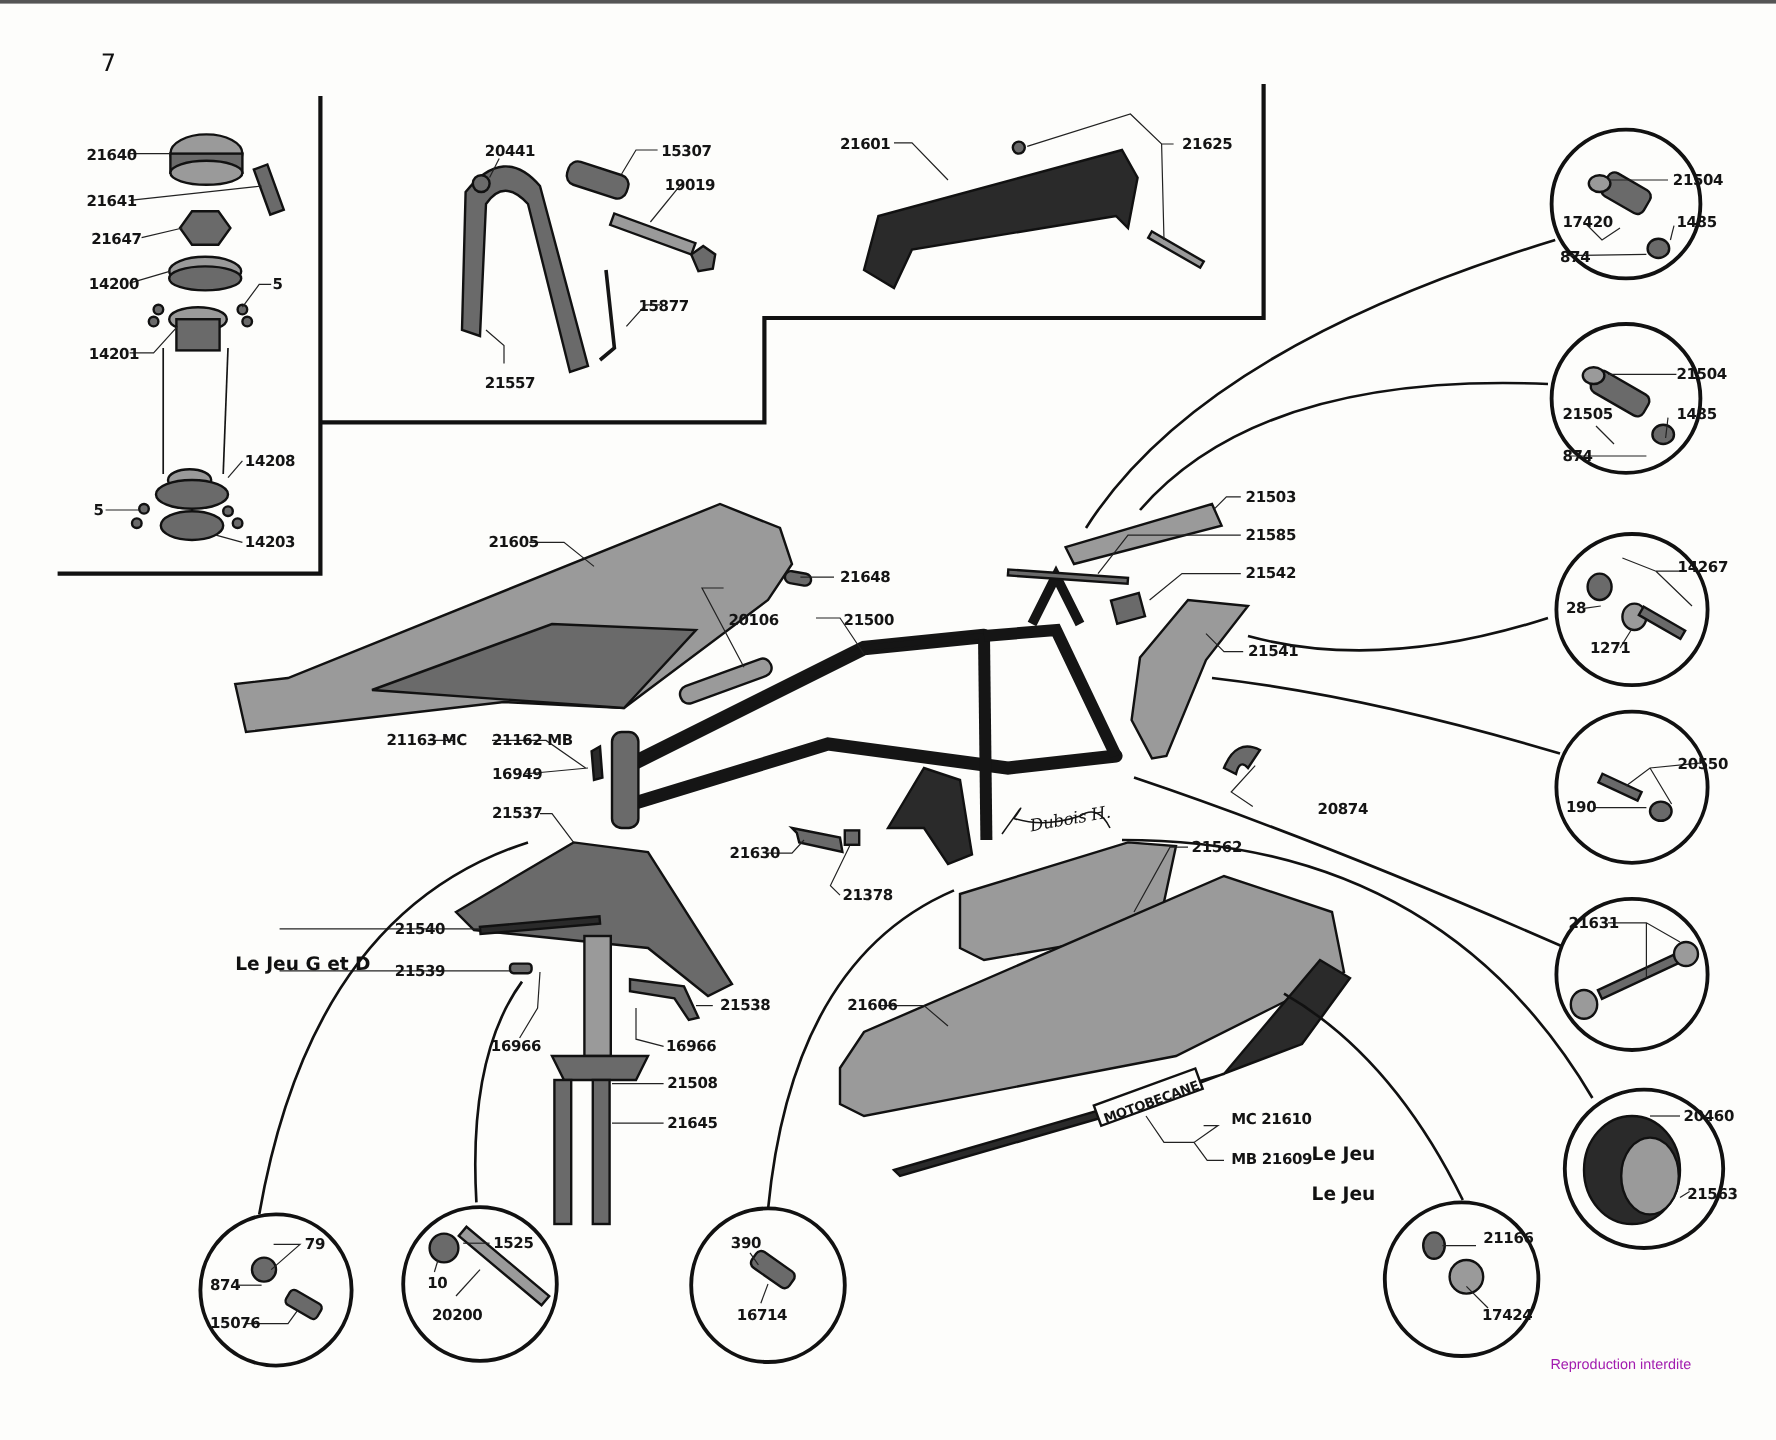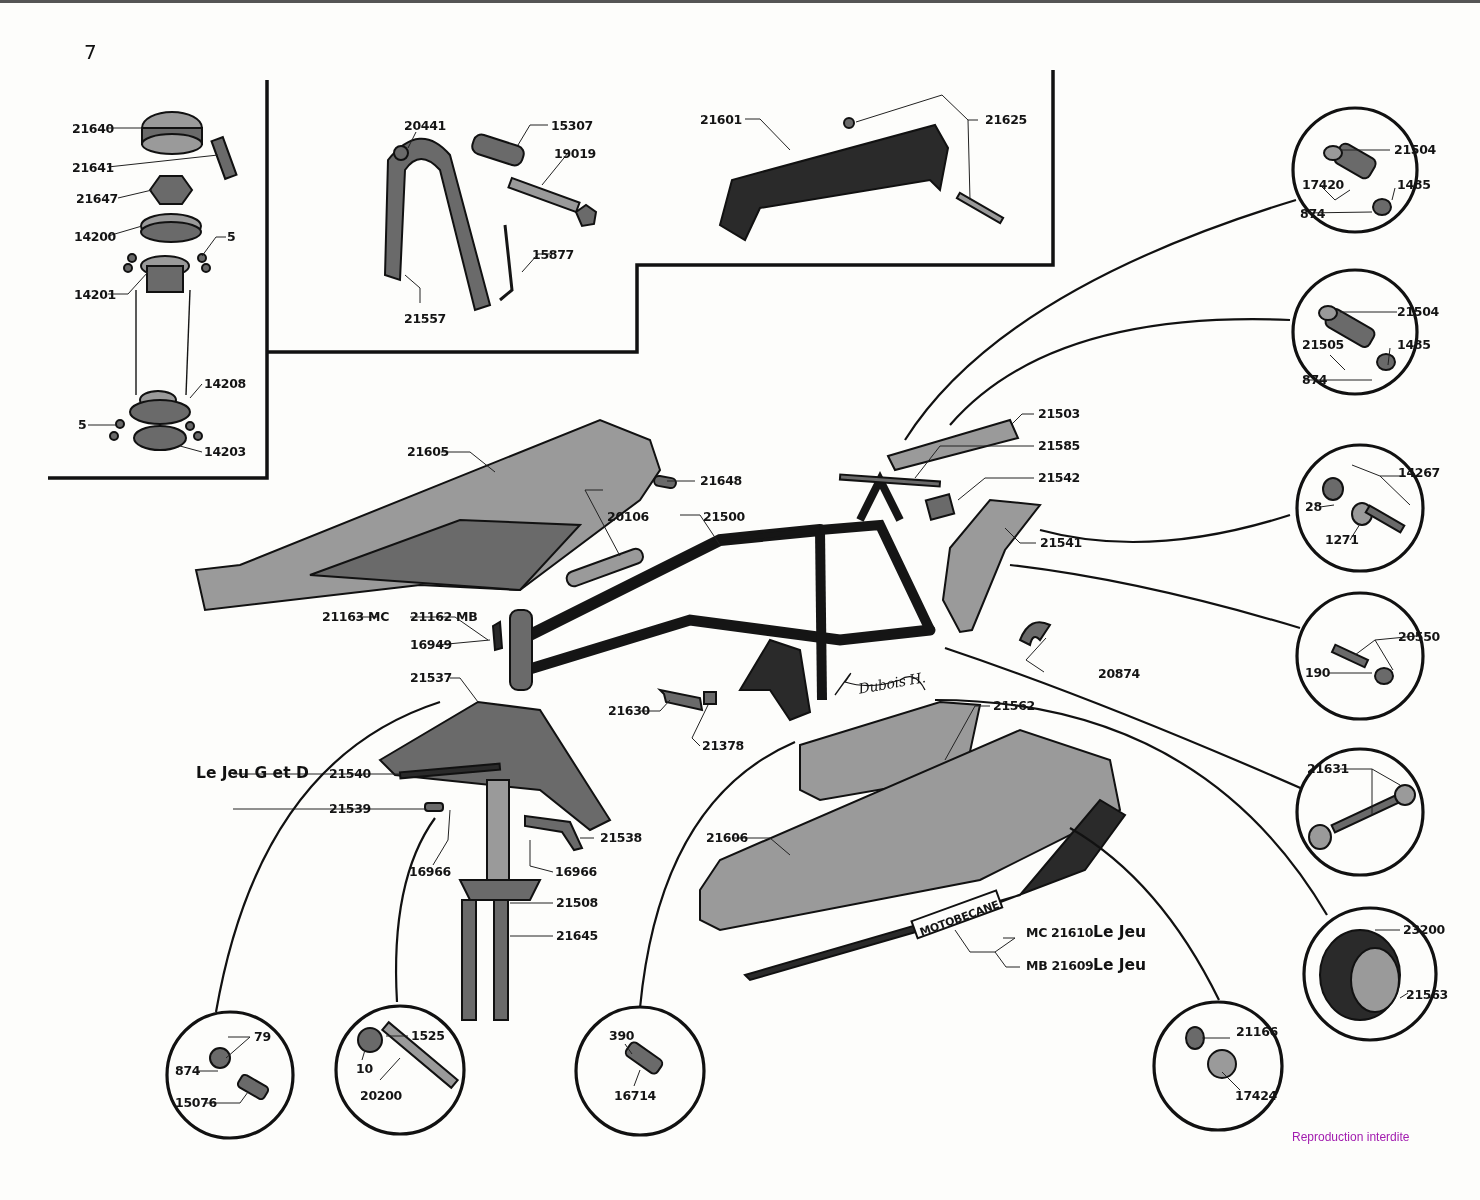--- a/index.html
+++ b/index.html
@@ -1,20 +1,20 @@
 <!DOCTYPE html>
 <html><head>
 <meta charset="utf-8">
 <style>
   html,body{margin:0;padding:0;background:#fdfdfb;}
   body{width:1480px;height:1200px;position:relative;overflow:hidden;font-family:"Liberation Sans",sans-serif;color:#141414;}
   #stage{position:absolute;left:0;top:0;width:1480px;height:1200px;}
   .lbl{position:absolute;font-family:"DejaVu Sans",sans-serif;font-weight:bold;font-size:12.5px;letter-spacing:-0.3px;color:#141414;white-space:nowrap;line-height:14px;}
   .pagenum{position:absolute;left:84px;top:40px;font-family:"DejaVu Sans",sans-serif;font-size:20px;color:#111;}
-  .bigtext{position:absolute;font-family:"DejaVu Sans",sans-serif;font-weight:bold;font-size:15.5px;color:#111;white-space:nowrap;}
+  .bigtext{position:absolute;font-family:"DejaVu Sans",sans-serif;font-weight:bold;font-size:15.5px;color:#111;white-space:nowrap;margin-top:30px;}
   .footer{position:absolute;left:1292px;top:1130px;font-family:"Liberation Sans",sans-serif;font-size:12px;color:#a21caf;}
   .topline{position:absolute;left:0;top:0;width:1480px;height:3px;background:#555;}
   svg .ink{stroke:#151515;fill:none;}
   svg .part{fill:#6a6a6a;stroke:#111;stroke-width:2;}
   svg .partl{fill:#9a9a9a;stroke:#111;stroke-width:2;}
   svg .partd{fill:#2a2a2a;stroke:#111;stroke-width:2;}
   svg .lead{stroke:#222;stroke-width:1;fill:none;}
   svg .arrow{stroke:#111;stroke-width:2.2;fill:none;}
   svg .circ{stroke:#111;stroke-width:3.2;fill:#fdfdfb;}
   svg .box{stroke:#111;stroke-width:3.5;fill:none;}
@@ -311,21 +311,21 @@
 
 <div class="lbl" style="left:1398px;top:466px">14267</div>
 <div class="lbl" style="left:1305px;top:500px">28</div>
 <div class="lbl" style="left:1325px;top:533px">1271</div>
 
 <div class="lbl" style="left:1398px;top:630px">20550</div>
 <div class="lbl" style="left:1305px;top:666px">190</div>
 
 <div class="lbl" style="left:1307px;top:762px">21631</div>
 
-<div class="lbl" style="left:1403px;top:923px">23200</div>
+<div class="lbl" style="left:1403px;top:923px">20460</div>
 <div class="lbl" style="left:1406px;top:988px">21563</div>
 
 <div class="lbl" style="left:254px;top:1030px">79</div>
 <div class="lbl" style="left:175px;top:1064px">874</div>
 <div class="lbl" style="left:175px;top:1096px">15076</div>
 
 <div class="lbl" style="left:411px;top:1029px">1525</div>
 <div class="lbl" style="left:356px;top:1062px">10</div>
 <div class="lbl" style="left:360px;top:1089px">20200</div>
 

